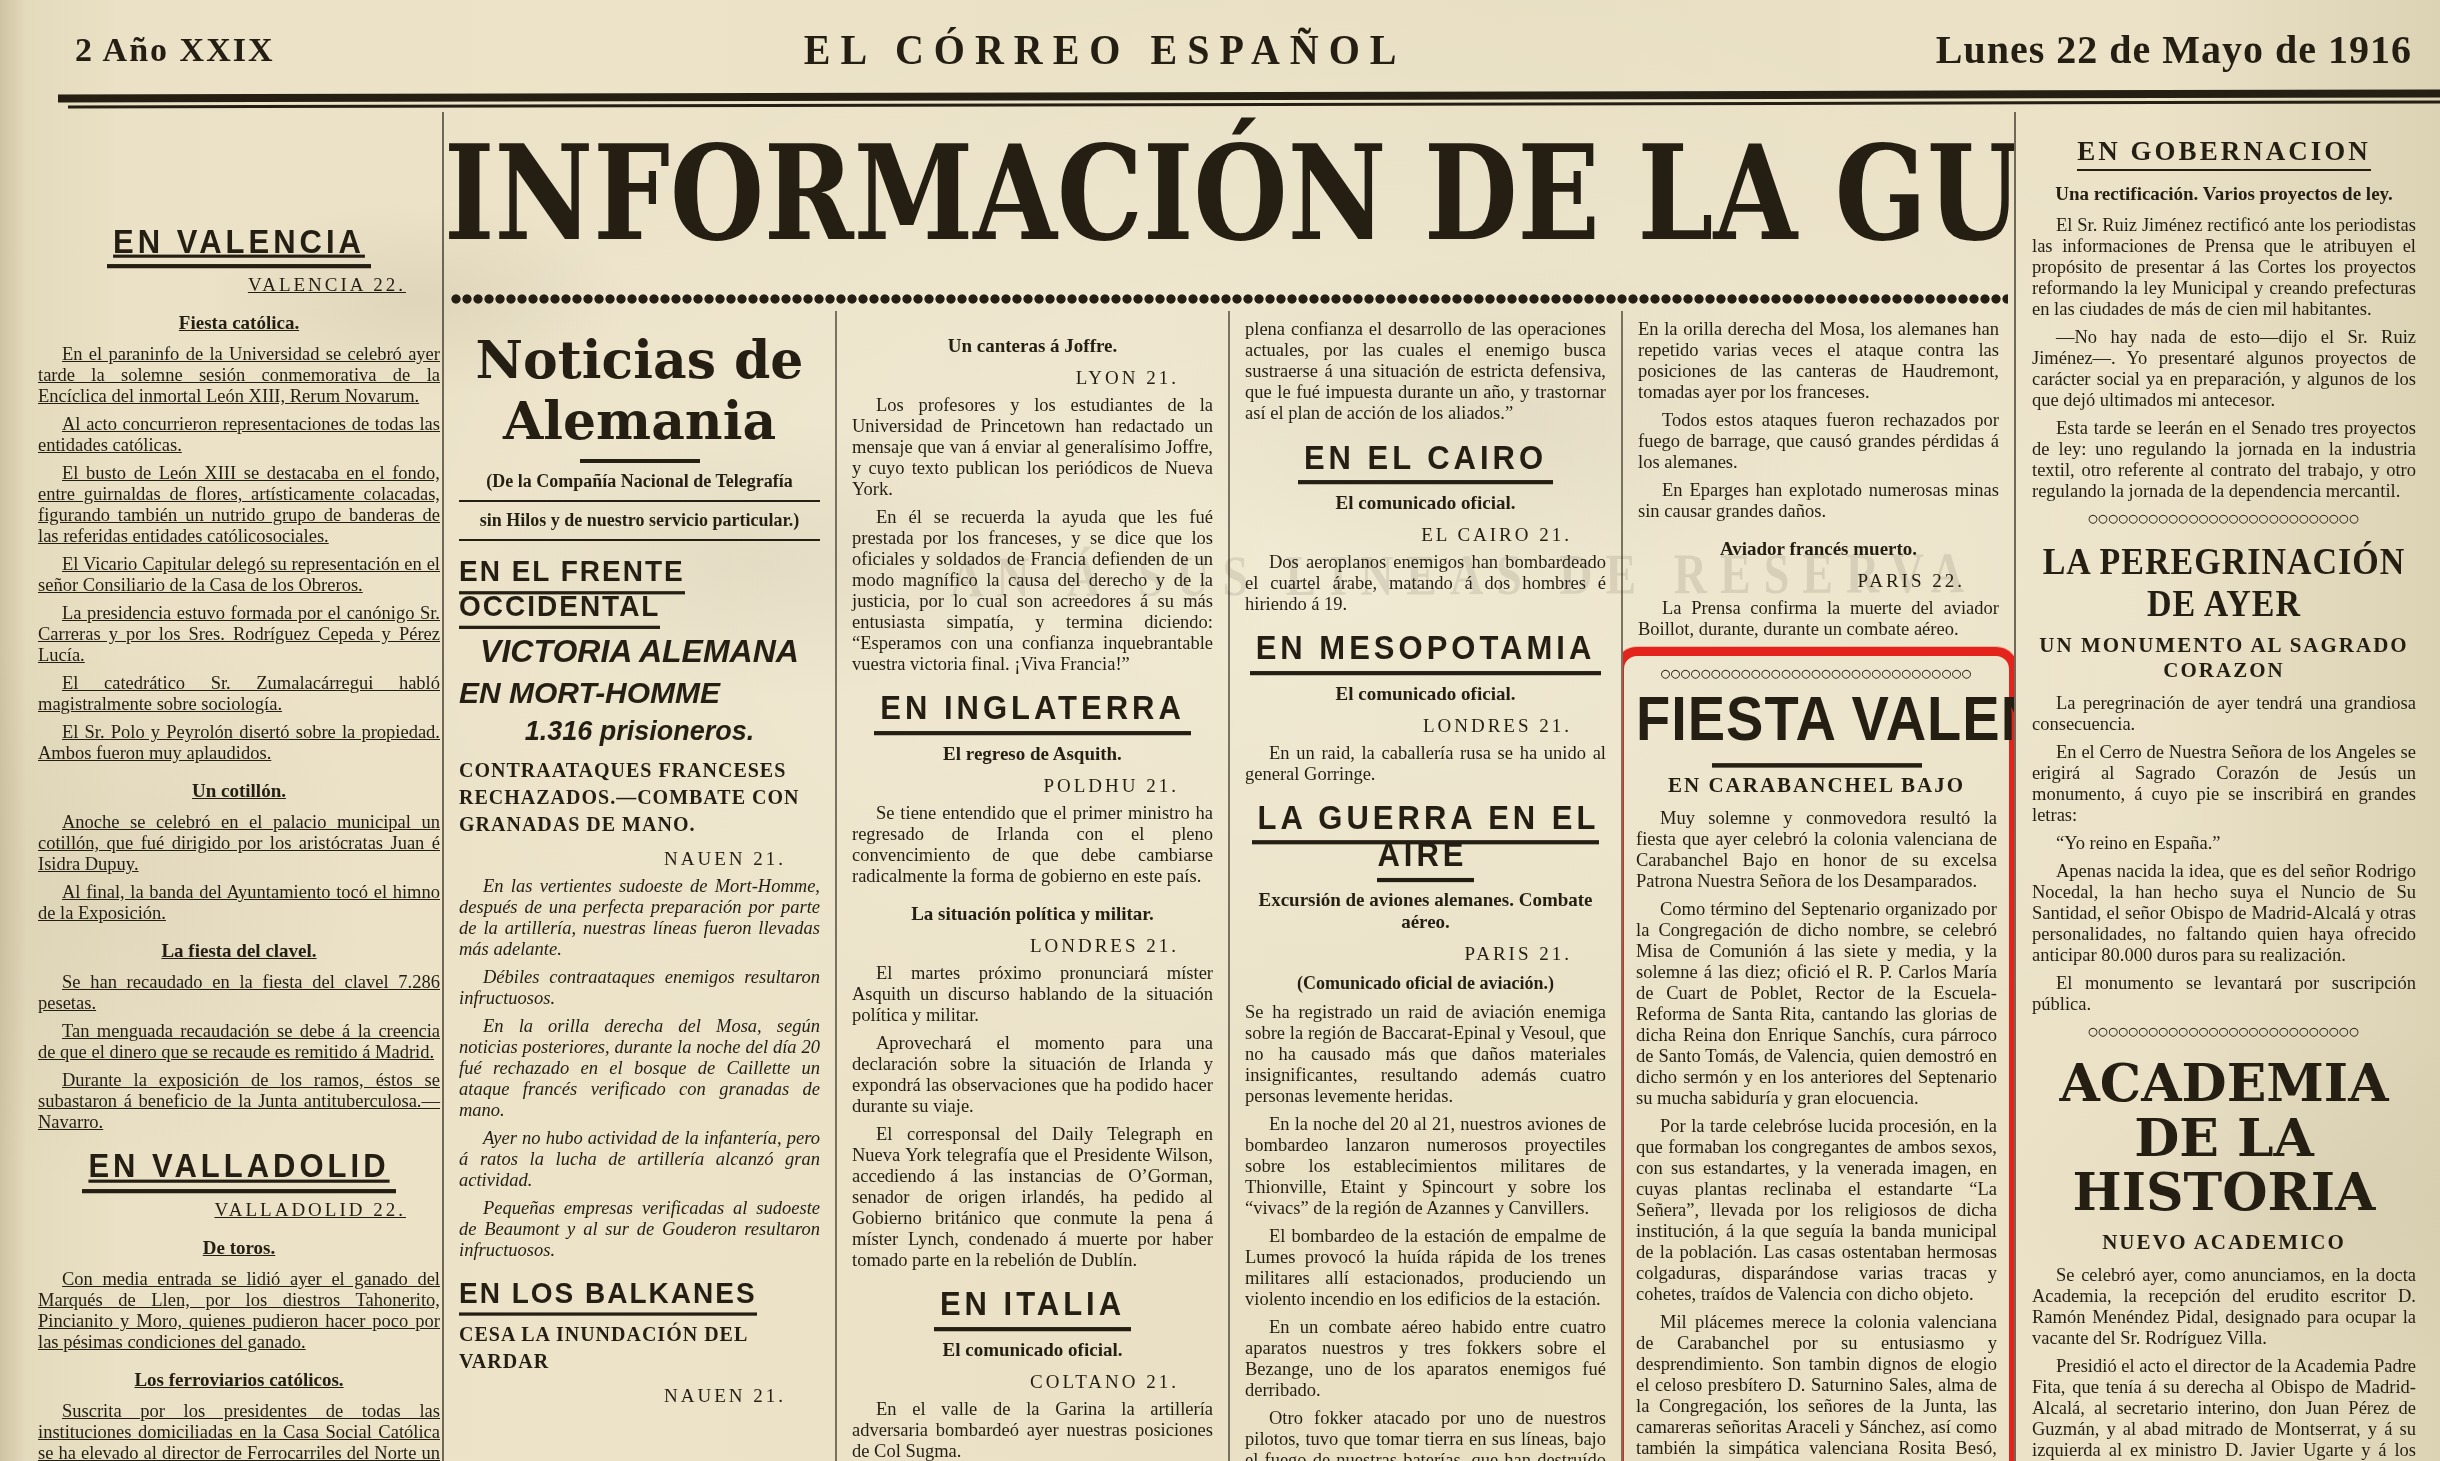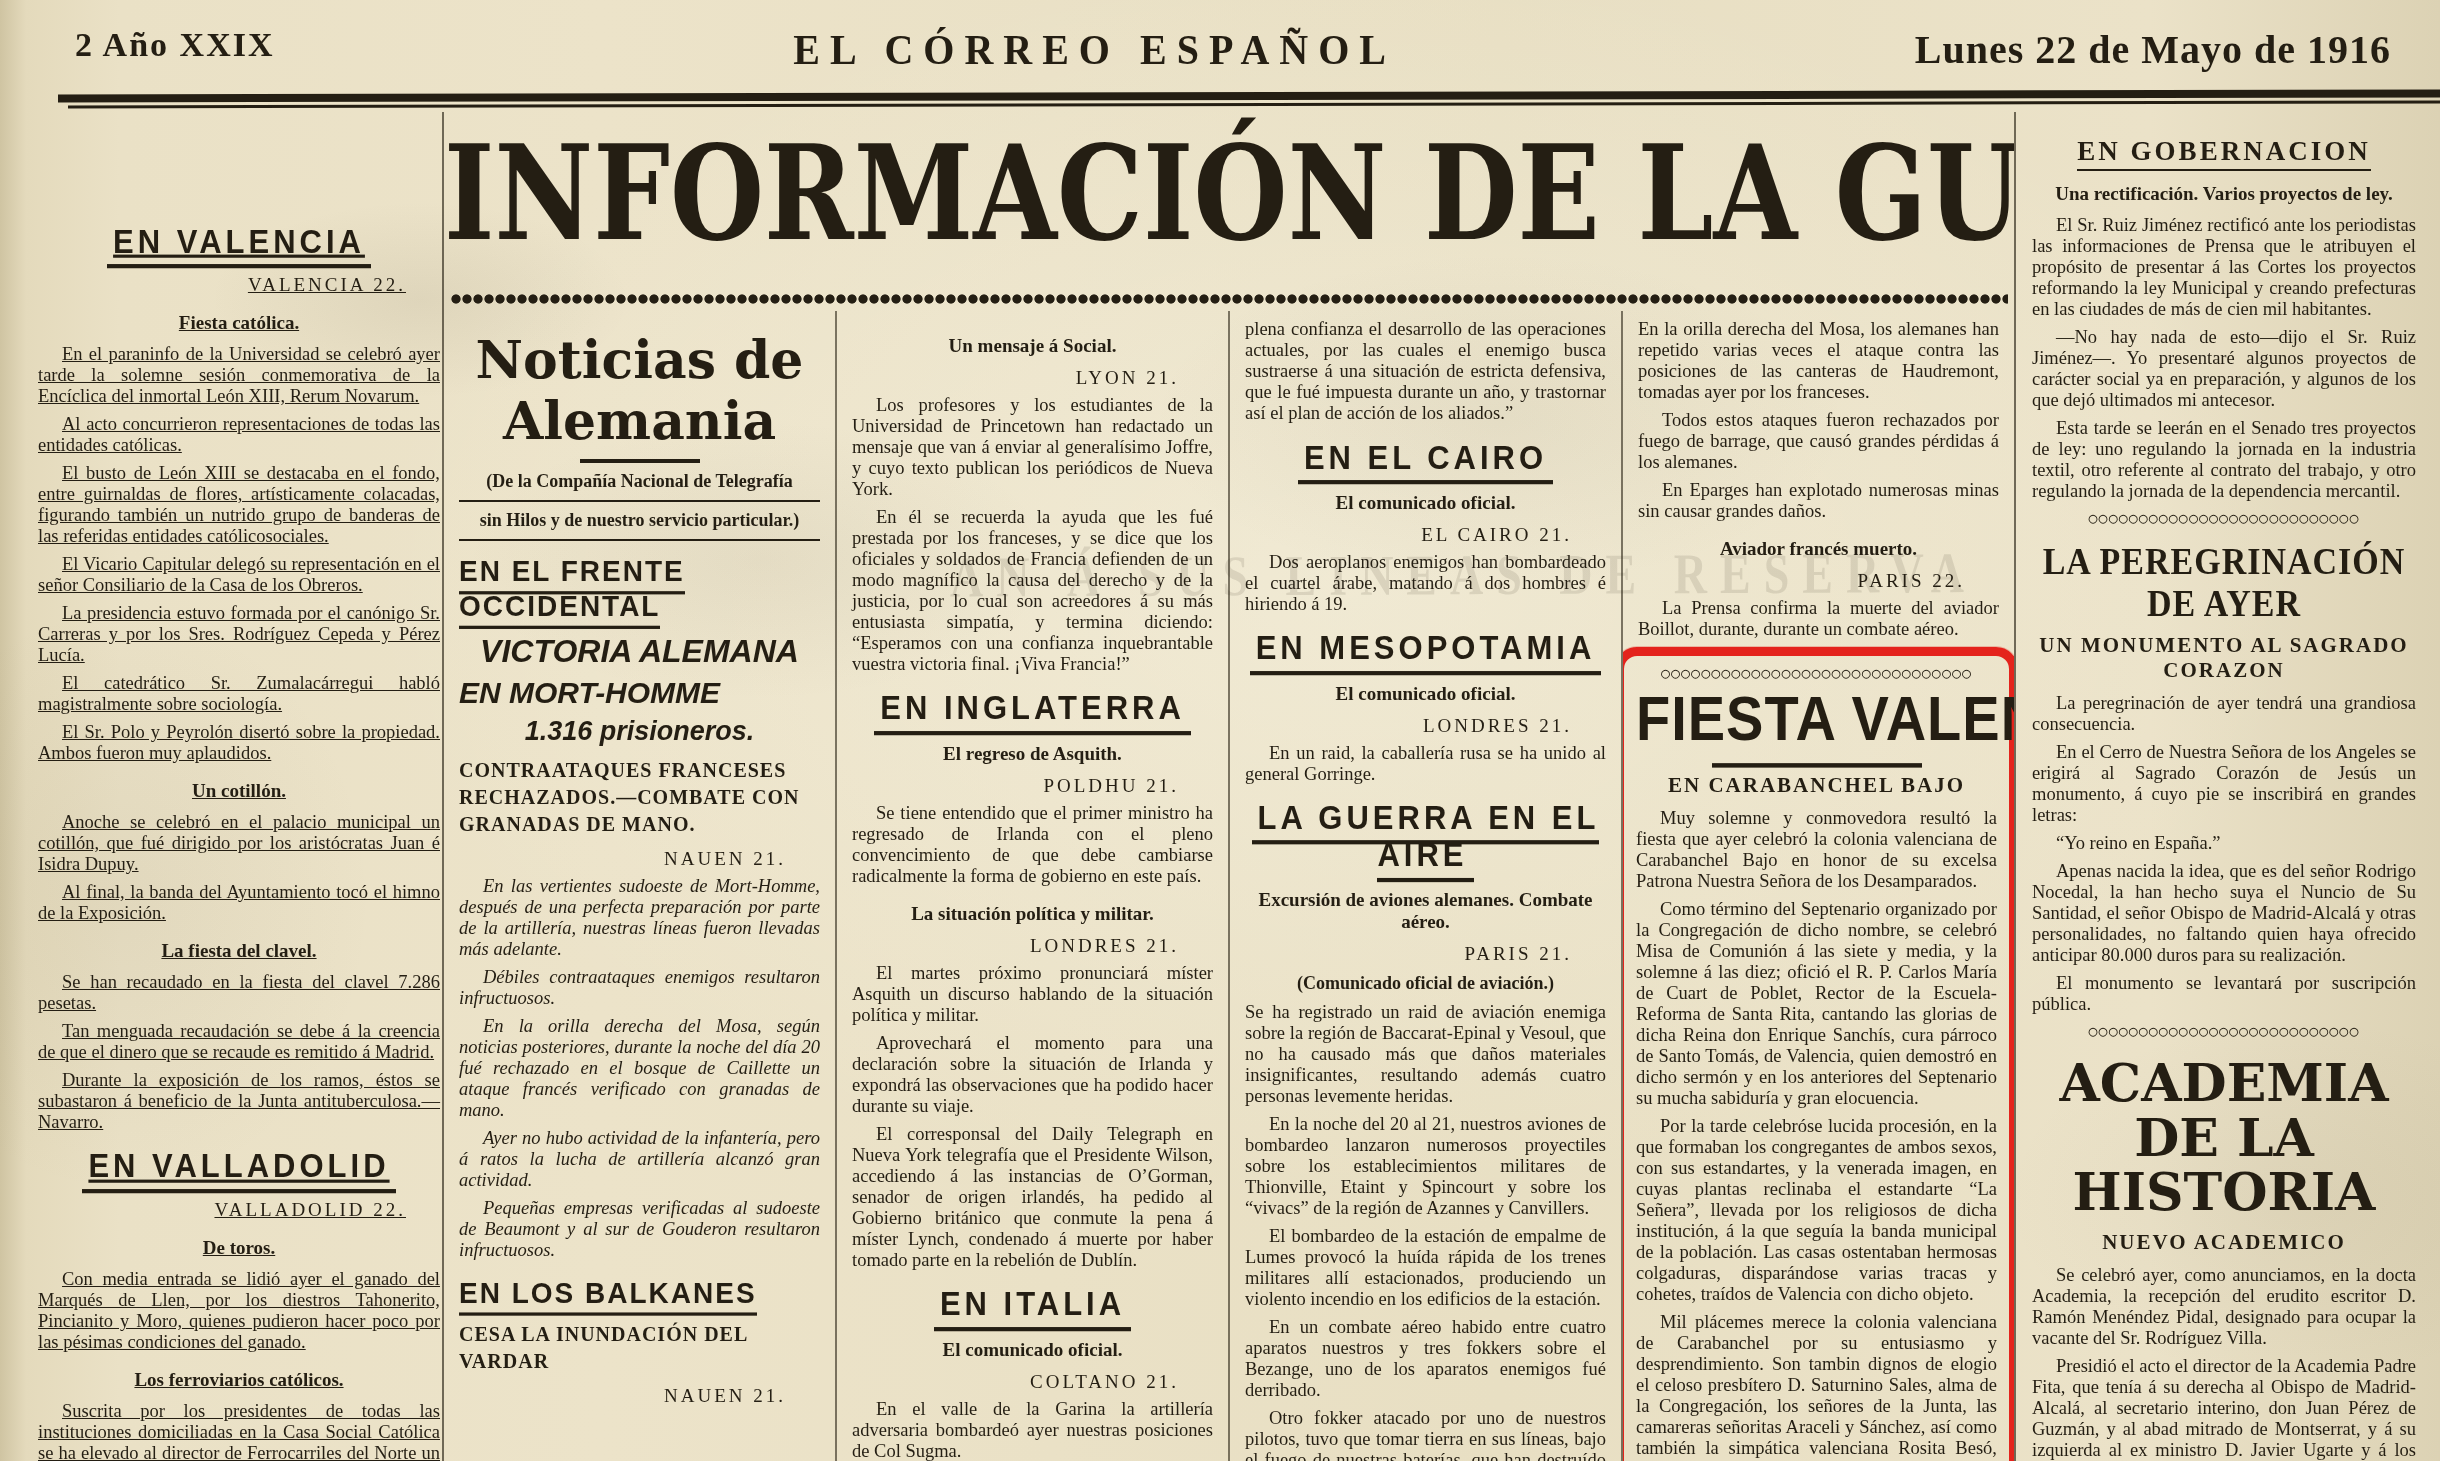--- a/index.html
+++ b/index.html
@@ -20,22 +20,22 @@
       radial-gradient(360px 420px at 120px 900px, rgba(120,108,80,.08), rgba(0,0,0,0) 70%),
       radial-gradient(420px 260px at 2300px 1200px, rgba(120,108,80,.07), rgba(0,0,0,0) 70%);
   }
   .ghost{
     position:absolute;top:548px;left:950px;width:1180px;
     font:bold 46px "Liberation Serif",serif;letter-spacing:13px;
     color:rgba(72,63,46,.13);transform:scaleY(1.25) skewY(-.2deg);
     white-space:nowrap;pointer-events:none;z-index:0;
   }
   
-  .masthead{position:absolute;top:26px;left:75px;right:49px;display:flex;
-    justify-content:space-between;align-items:flex-start;z-index:3;}
+  .masthead{position:absolute;top:26px;left:75px;right:28px;display:flex;
+    justify-content:space-between;align-items:center;z-index:3;}
   .mh-left{font:bold 34px "Liberation Serif",serif;letter-spacing:2px;}
   .mh-title{font:bold 40px "Liberation Serif",serif;letter-spacing:10px;transform:scaleY(1.05);}
   .mh-date{font:bold 40px "Liberation Serif",serif;letter-spacing:1px;}
   .main-rule{position:absolute;top:92px;left:58px;right:0;height:8px;background:#241e13;
     transform:skewY(-.12deg);z-index:2;}
   .main-rule::after{content:"";position:absolute;left:10px;right:0;top:11px;height:3px;background:#241e13;}
   
   .bodygrid{position:absolute;top:112px;bottom:0;left:28px;right:16px;display:flex;z-index:1;}
   .sidecol{overflow:hidden;}
   .col1{width:402px;padding:96px 2px 0 10px;text-decoration:underline;}
@@ -141,21 +141,21 @@
           <div class="blk pi"><span>En las vertientes sudoeste de Mort-Homme, después de una perfecta preparación por parte de la artillería, nuestras líneas fueron llevadas más adelante.</span></div>
           <div class="blk pi"><span>Débiles contraataques enemigos resultaron infructuosos.</span></div>
           <div class="blk pi"><span>En la orilla derecha del Mosa, según noticias posteriores, durante la noche del día 20 fué rechazado en el bosque de Caillette un ataque francés verificado con granadas de mano.</span></div>
           <div class="blk pi"><span>Ayer no hubo actividad de la infantería, pero á ratos la lucha de artillería alcanzó gran actividad.</span></div>
           <div class="blk pi"><span>Pequeñas empresas verificadas al sudoeste de Beaumont y al sur de Gouderon resultaron infructuosos.</span></div>
           <div class="blk secl"><span>EN LOS BALKANES</span></div>
           <div class="blk subsl"><span>CESA LA INUNDACIÓN DEL VARDAR</span></div>
           <div class="blk dateline"><span>NAUEN 21.</span></div>
         </div>
       <div class="midcol" id="col3">
-          <div class="blk crosshead"><span>Un mensaje á Social.</span></div>
+          <div class="blk crosshead"><span>Un canteras á Joffre.</span></div>
           <div class="blk dateline"><span>LYON 21.</span></div>
           <div class="blk p"><span>Los profesores y los estudiantes de la Universidad de Princetown han redactado un mensaje que van á enviar al generalísimo Joffre, y cuyo texto publican los periódicos de Nueva York.</span></div>
           <div class="blk p"><span>En él se recuerda la ayuda que les fué prestada por los franceses, y se dice que los oficiales y soldados de Francia defienden de un modo magnífico la causa del derecho y de la justicia, por lo cual son acreedores á su más entusiasta simpatía, y termina diciendo: “Esperamos con una confianza inquebrantable vuestra victoria final. ¡Viva Francia!”</span></div>
           <div class="blk sec"><span>EN INGLATERRA</span></div>
           <div class="blk crosshead"><span>El regreso de Asquith.</span></div>
           <div class="blk dateline"><span>POLDHU 21.</span></div>
           <div class="blk p"><span>Se tiene entendido que el primer ministro ha regresado de Irlanda con el pleno convencimiento de que debe cambiarse radicalmente la forma de gobierno en este país.</span></div>
           <div class="blk crosshead"><span>La situación política y militar.</span></div>
           <div class="blk dateline"><span>LONDRES 21.</span></div>
           <div class="blk p"><span>El martes próximo pronunciará míster Asquith un discurso hablando de la situación política y militar.</span></div>

